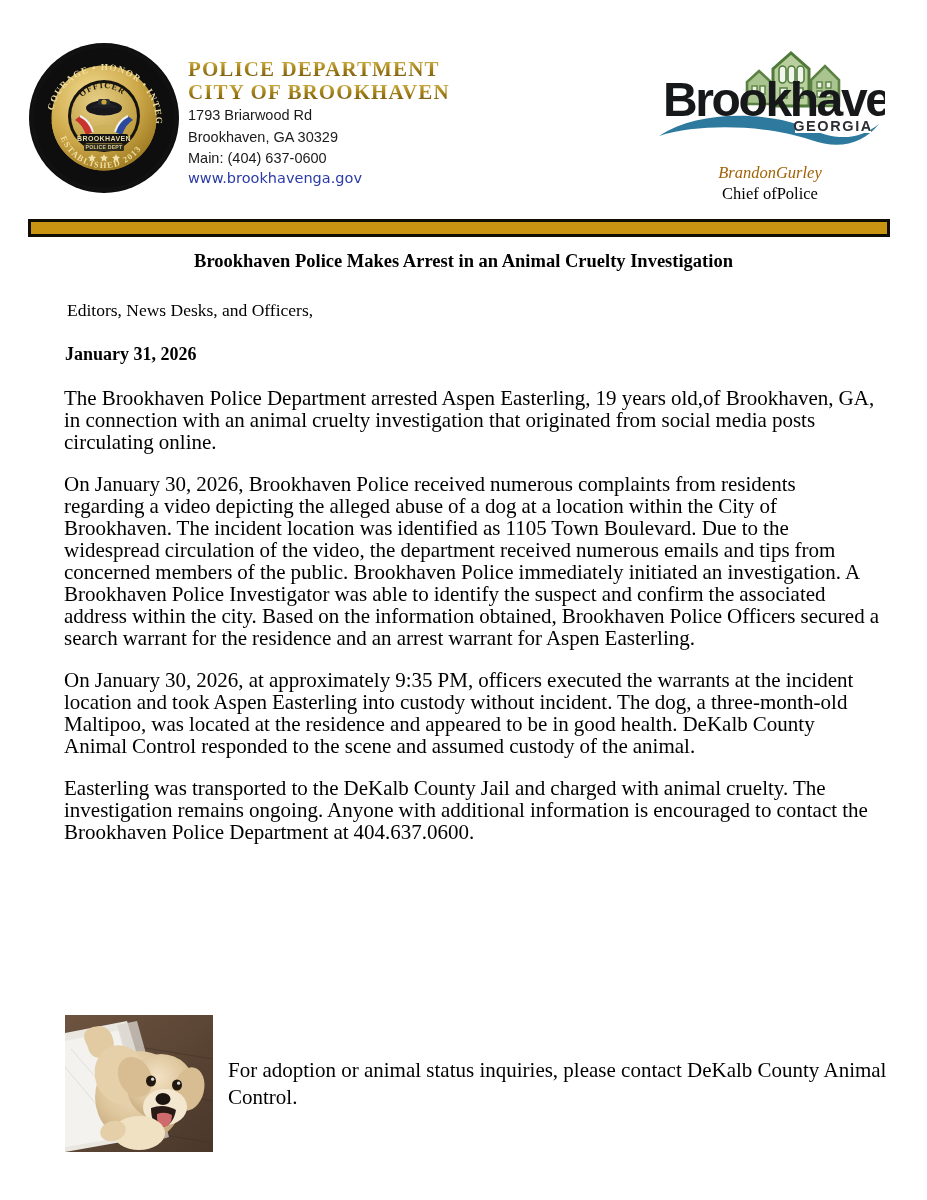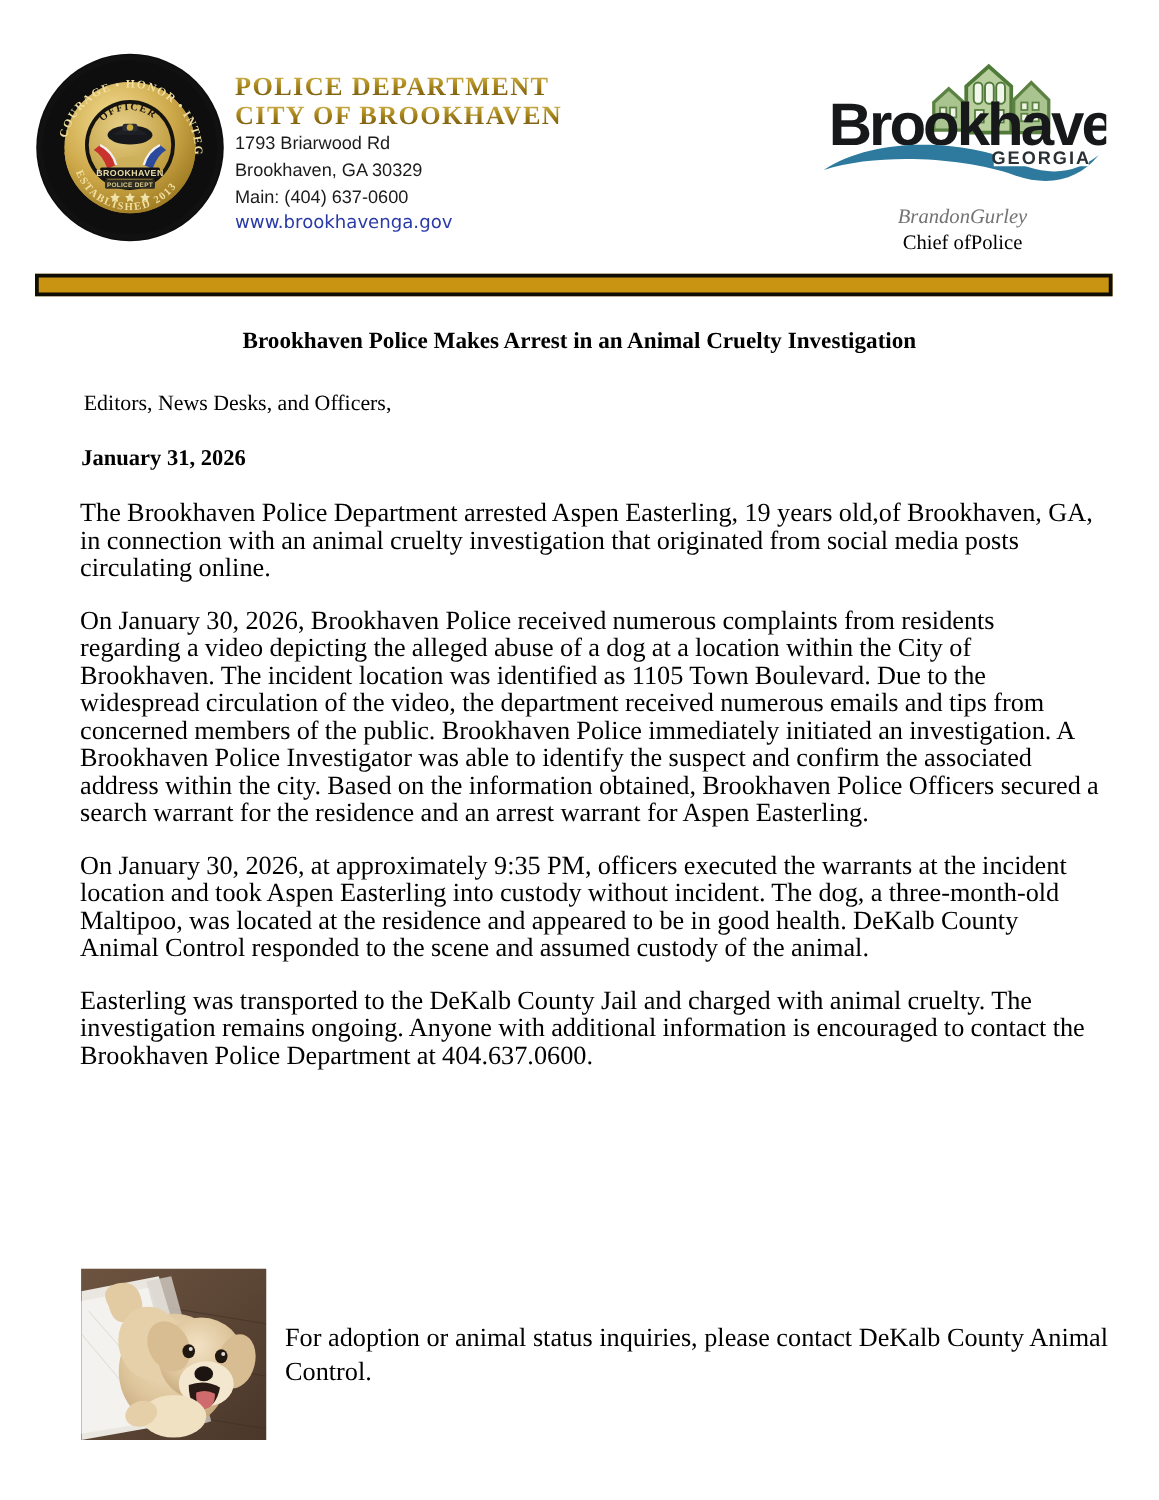--- a/index.html
+++ b/index.html
@@ -83,21 +83,21 @@
   .chief-name {
     position: absolute;
     left: 655px;
     top: 163px;
     width: 230px;
     text-align: center;
     font-family: "Liberation Serif", serif;
     font-style: italic;
     font-size: 16.5px;
     line-height: 20px;
-    color: #737373;
+    color: #a16207;
   }
   .chief-title {
     position: absolute;
     left: 655px;
     top: 184px;
     width: 230px;
     text-align: center;
     font-family: "Liberation Serif", serif;
     font-size: 16.5px;
     line-height: 20px;
@@ -113,21 +113,21 @@
     height: 18px;
     background: #c89411;
     border: 3px solid #100d05;
     box-sizing: border-box;
   }
 
   
   .doc {
     position: absolute;
     left: 0;
-    top: 262px;
+    top: 250px;
     width: 927px;
   }
   .headline {
     text-align: center;
     font-weight: bold;
     font-size: 18.5px;
     line-height: 22px;
     padding: 0 70px;
     margin: 0 0 0 0;
   }

